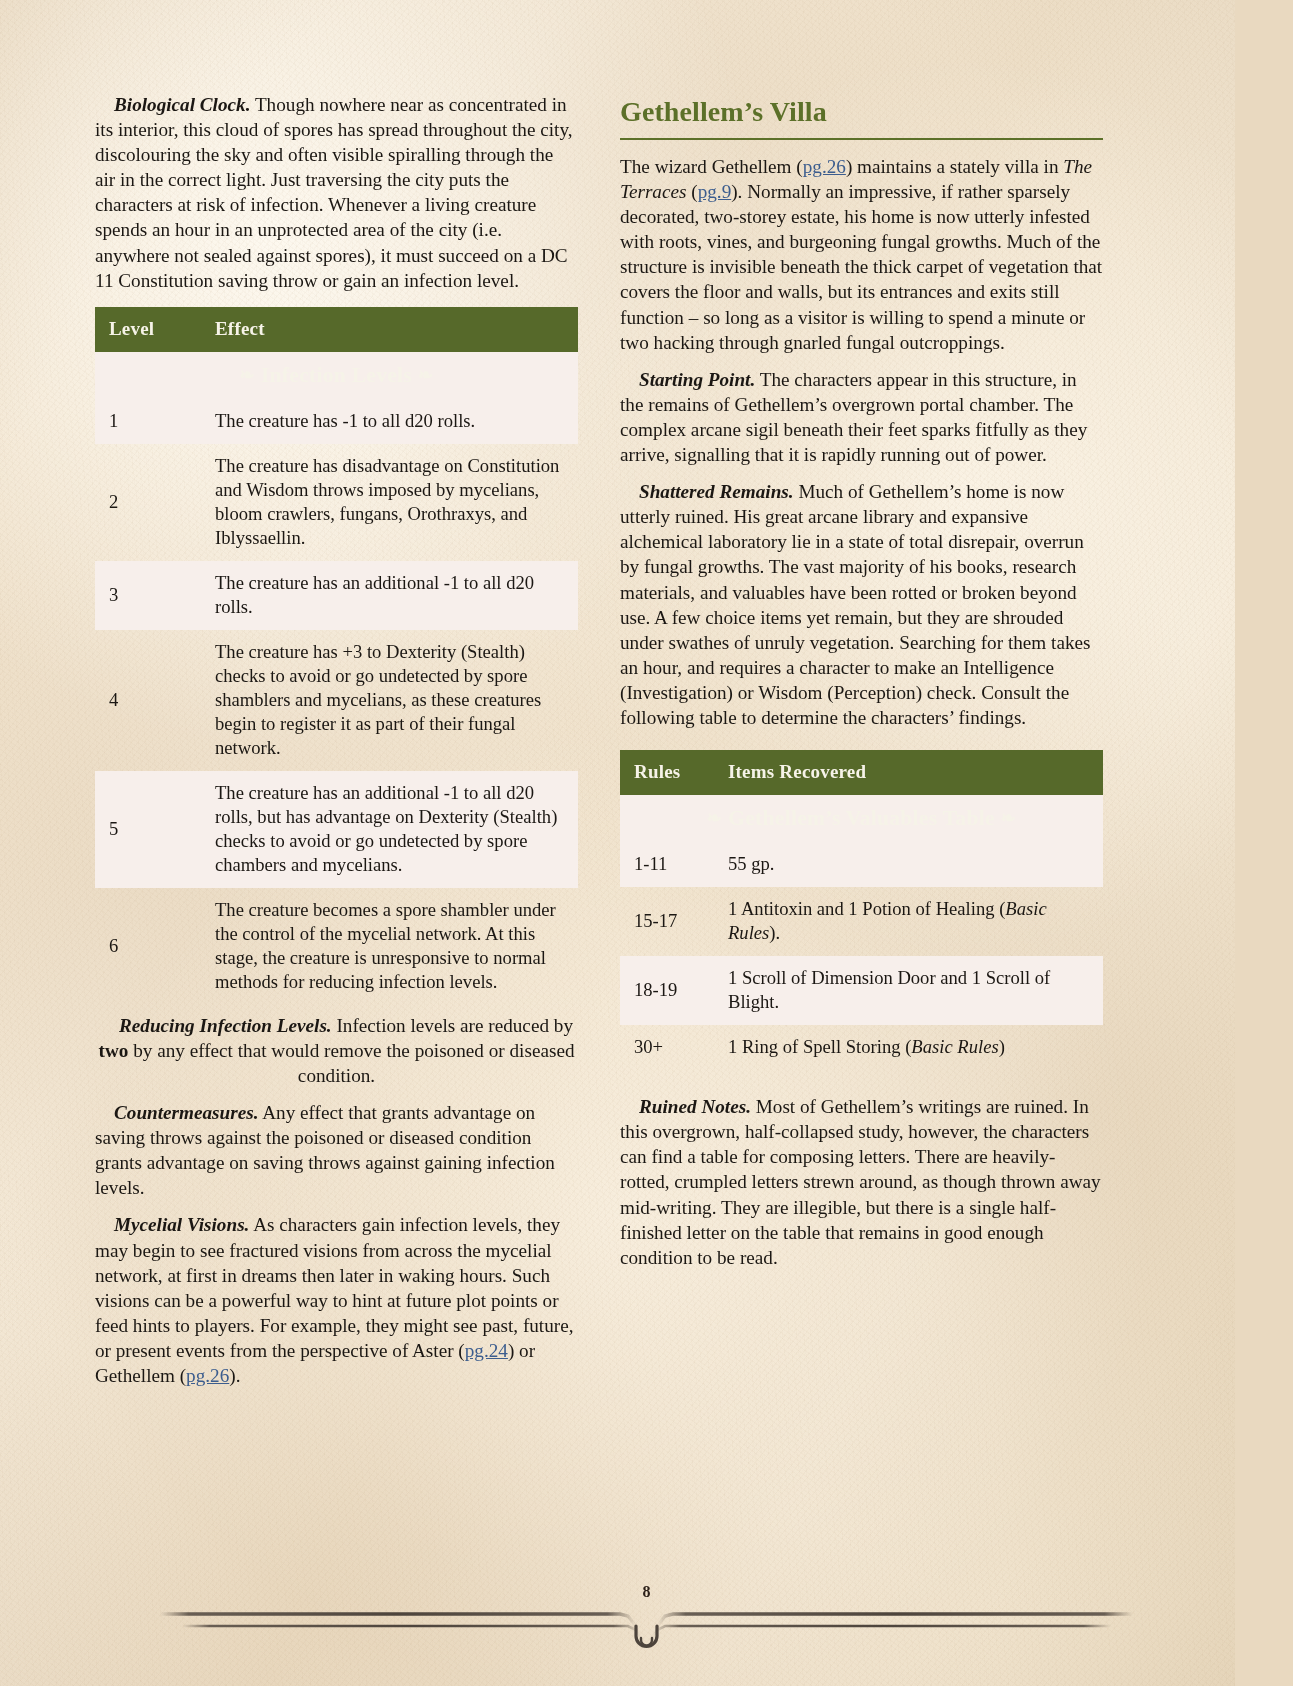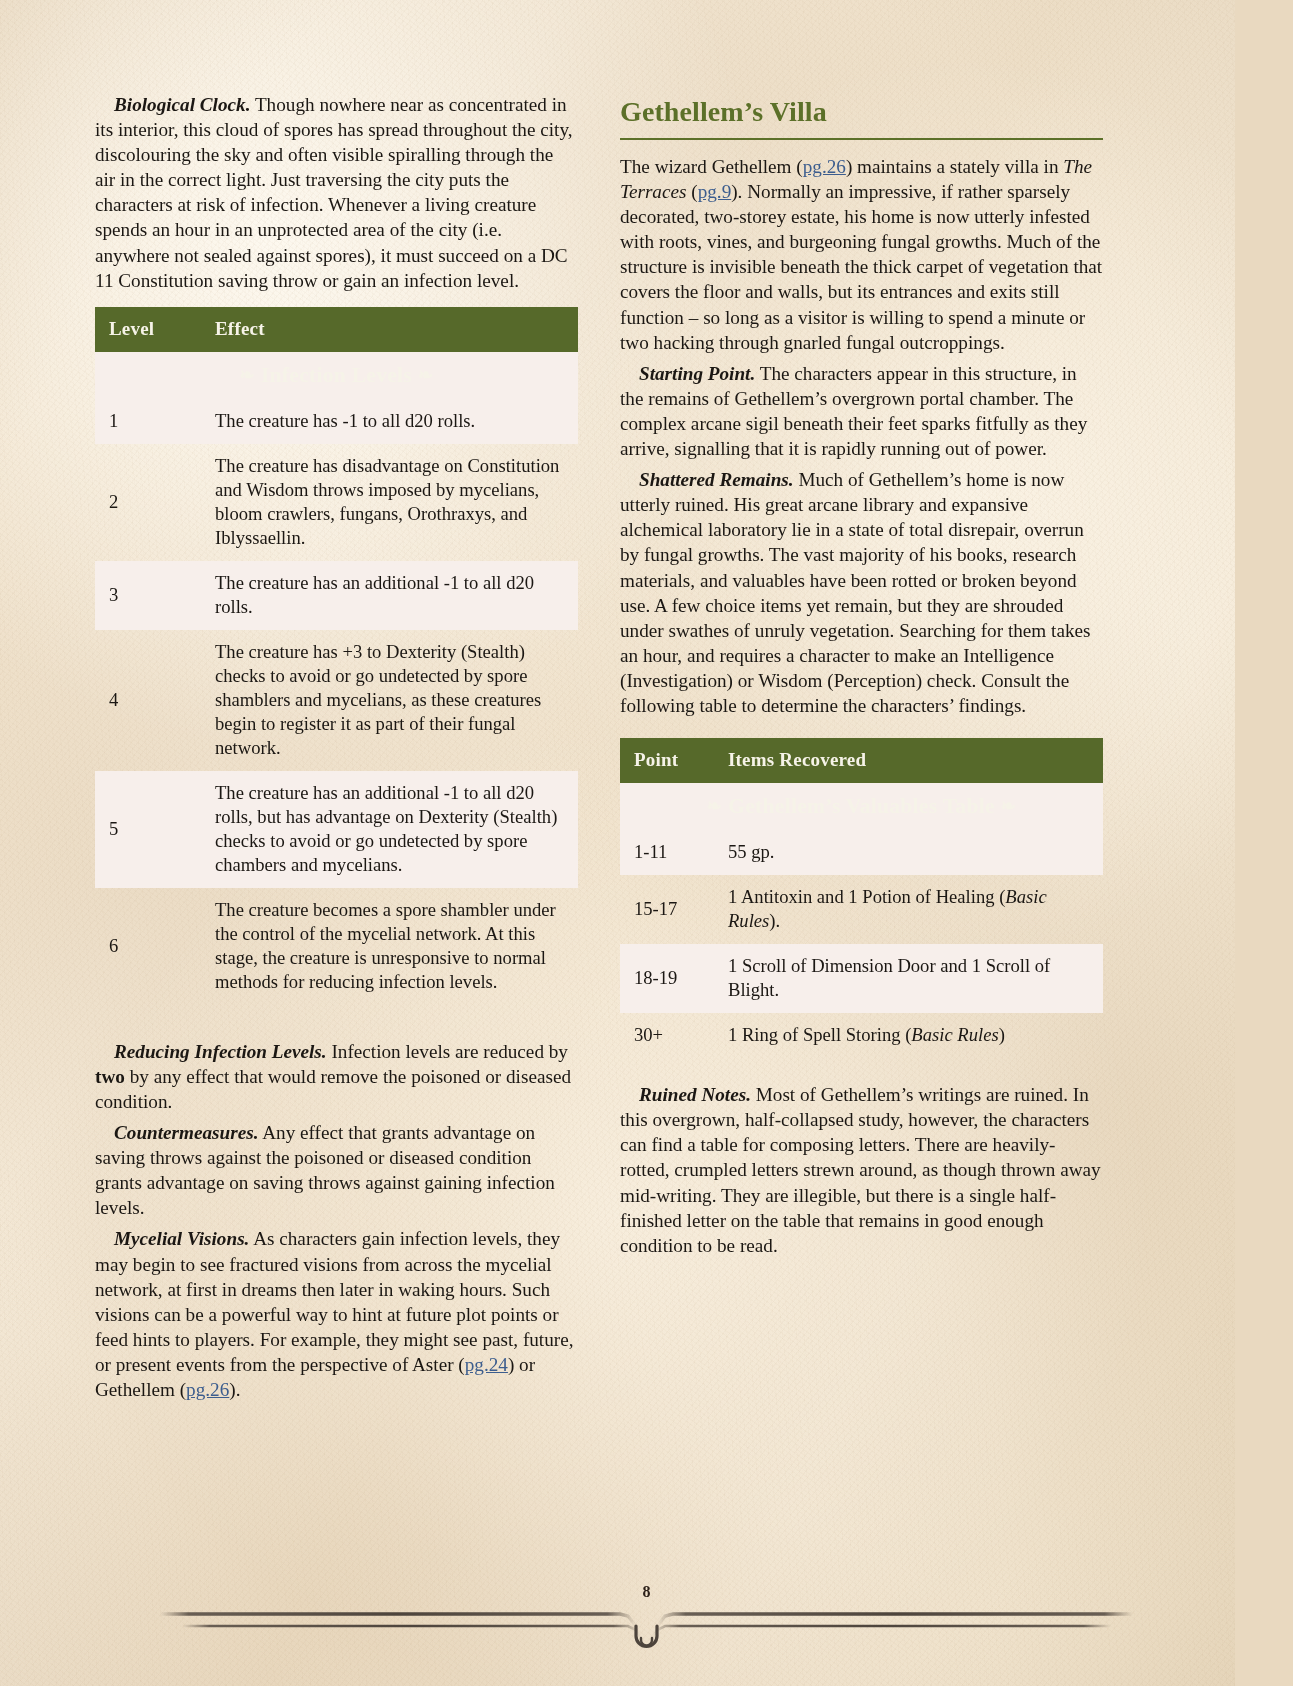--- a/index.html
+++ b/index.html
@@ -71,21 +71,21 @@
 
   
   p.body {
     margin: 0 0 2px 0;
     font-size: 19.2px;
     line-height: 25.1px;
     color: #1b1713;
     text-align: left;
     text-indent: 0;
   }
-  p.body + p.body { margin-top: 6px; }
+  p.body + p.body { margin-top: 12px; }
   p.body.indent { text-indent: 19px; }
 
   .lead {
     font-weight: bold;
     font-style: italic;
   }
   .bold { font-weight: bold; }
   .ital { font-style: italic; }
 
   a.pglink,
@@ -223,21 +223,21 @@
             <td class="c-key">5</td>
             <td>The creature has an additional -1 to all d20 rolls, but has advantage on Dexterity (Stealth) checks to avoid or go undetected by spore chambers and mycelians.</td>
           </tr>
           <tr>
             <td class="c-key">6</td>
             <td>The creature becomes a spore shambler under the control of the mycelial network. At this stage, the creature is unresponsive to normal methods for reducing infection levels.</td>
           </tr>
         </tbody>
       </table>
 
-      <p class="body indent" style="margin-top:34px;"><span class="lead">Reducing Infection Levels.</span><span> Infection levels are reduced by </span><span class="bold">two</span><span> by any effect that would remove the poisoned or diseased condition.</span></p>
+      <p class="body indent" style="margin-top:8px;text-align:center;"><span class="lead">Reducing Infection Levels.</span><span> Infection levels are reduced by </span><span class="bold">two</span><span> by any effect that would remove the poisoned or diseased condition.</span></p>
 
       <p class="body indent"><span class="lead">Countermeasures.</span><span> Any effect that grants advantage on saving throws against the poisoned or diseased condition grants advantage on saving throws against gaining infection levels.</span></p>
 
       <p class="body indent"><span class="lead">Mycelial Visions.</span><span> As characters gain infection levels, they may begin to see fractured visions from across the mycelial network, at first in dreams then later in waking hours. Such visions can be a powerful way to hint at future plot points or feed hints to players. For example, they might see past, future, or present events from the perspective of Aster (</span><span class="pglink">pg.24</span><span>) or Gethellem (</span><span class="pglink">pg.26</span><span>).</span></p>
 
     </div>
 
     <div class="col col-right">
 
       <h2 class="section-head">Gethellem’s Villa</h2>
@@ -249,21 +249,21 @@
       <p class="body indent"><span class="lead">Shattered Remains.</span><span> Much of Gethellem’s home is now utterly ruined. His great arcane library and expansive alchemical laboratory lie in a state of total disrepair, overrun by fungal growths. The vast majority of his books, research materials, and valuables have been rotted or broken beyond use. A few choice items yet remain, but they are shrouded under swathes of unruly vegetation. Searching for them takes an hour, and requires a character to make an Intelligence (Investigation) or Wisdom (Perception) check. Consult the following table to determine the characters’ findings.</span></p>
 
       <table class="rpg-table tbl-valuables" style="margin-top:20px;">
         <tbody>
           <tr class="tbl-title">
             <td colspan="2"><span class="orn">❧</span><span>Gethellem’s Valuables Table</span><span class="orn">❧</span></td>
           </tr>
         </tbody>
         <thead class="colhead">
           <tr>
-            <th class="c-key">Point</th>
+            <th class="c-key">Rules</th>
             <th>Items Recovered</th>
           </tr>
         </thead>
         <tbody>
           <tr>
             <td class="c-key">1-11</td>
             <td><span>55 gp.</span><span class="ital"></span><span></span></td>
           </tr>
           <tr>
             <td class="c-key">15-17</td>

